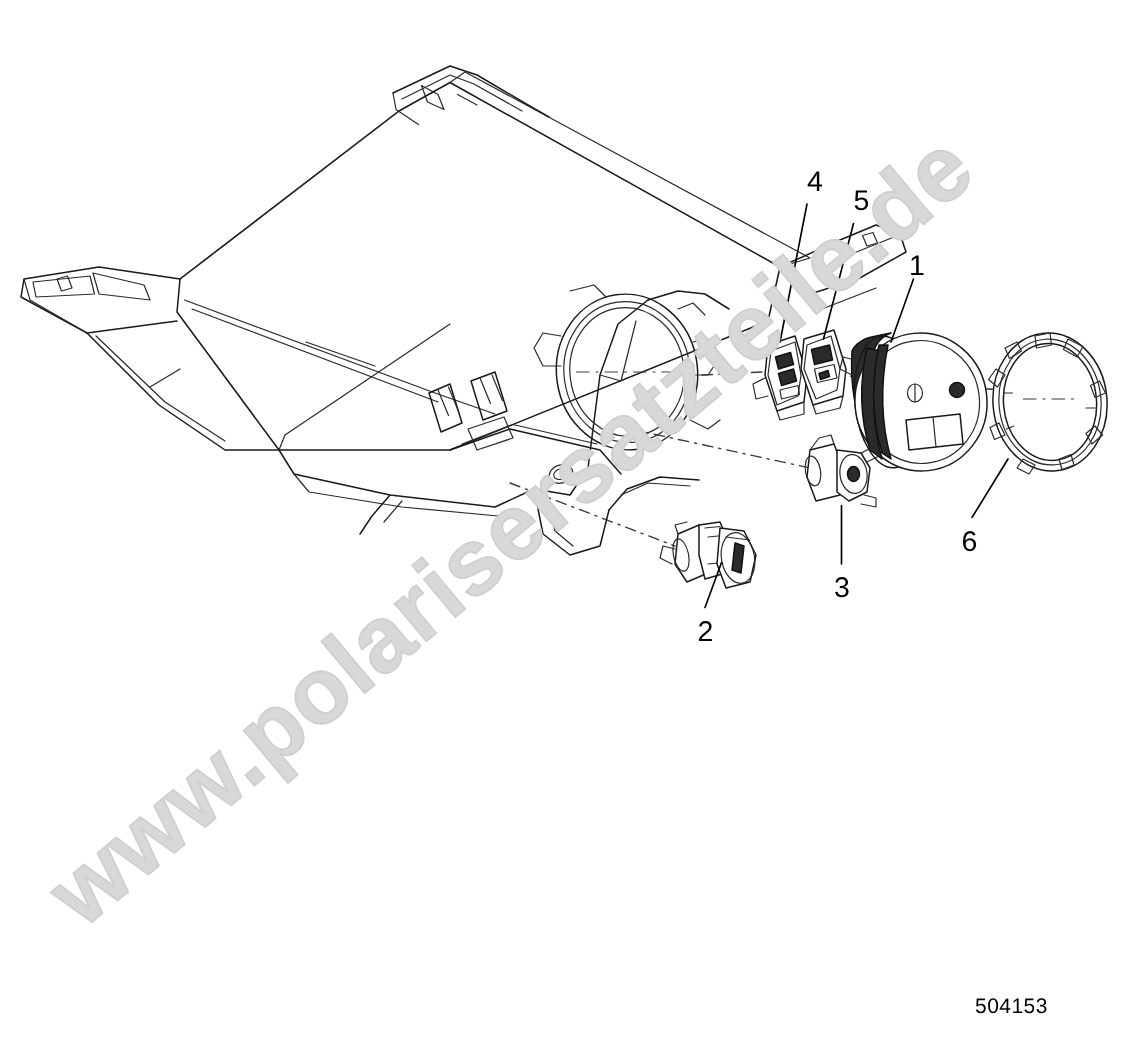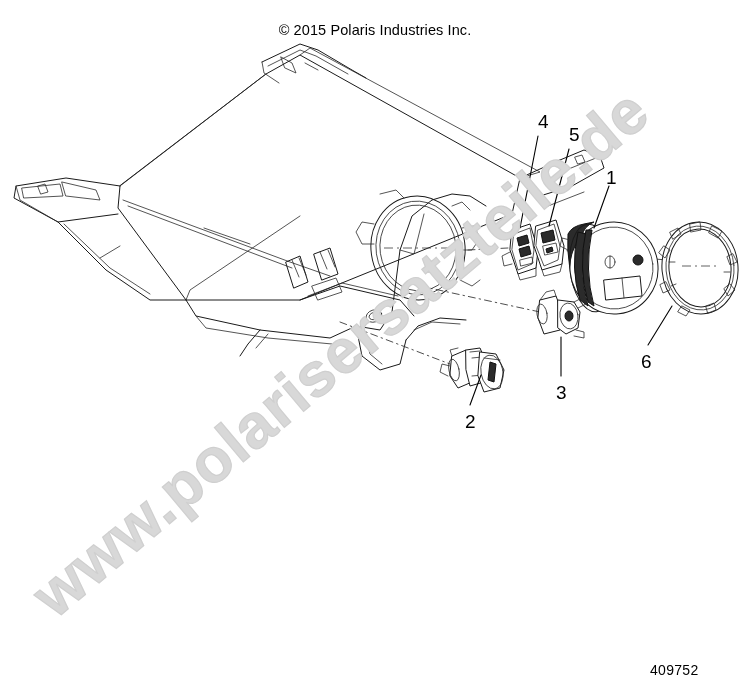--- a/index.html
+++ b/index.html
@@ -309,24 +309,23 @@
       <path class="leader" d="M648 345 L672 306"></path>
       <path class="leader" d="M561 376 L561 337"></path>
       <path class="leader" d="M470 405 L481 375"></path>
     </g>
   </svg>
 
   <svg id="watermark-layer" viewBox="0 0 750 698">
     <text class="wm-text" x="55" y="620" transform="rotate(-40 55 620)">www.polarisersatzteile.de</text>
   </svg>
 
-  <div id="copyright">© 2015 Polaris Industries Inc.</div>
 
   <div class="callout-num" style="left:538px; top:112px;">4</div>
   <div class="callout-num" style="left:569px; top:125px;">5</div>
   <div class="callout-num" style="left:606px; top:168px;">1</div>
   <div class="callout-num" style="left:641px; top:352px;">6</div>
   <div class="callout-num" style="left:556px; top:383px;">3</div>
   <div class="callout-num" style="left:465px; top:412px;">2</div>
 
-  <div id="partnumber">409752</div>
+  <div id="partnumber">504153</div>
 
 </div>
 
 </body></html>

